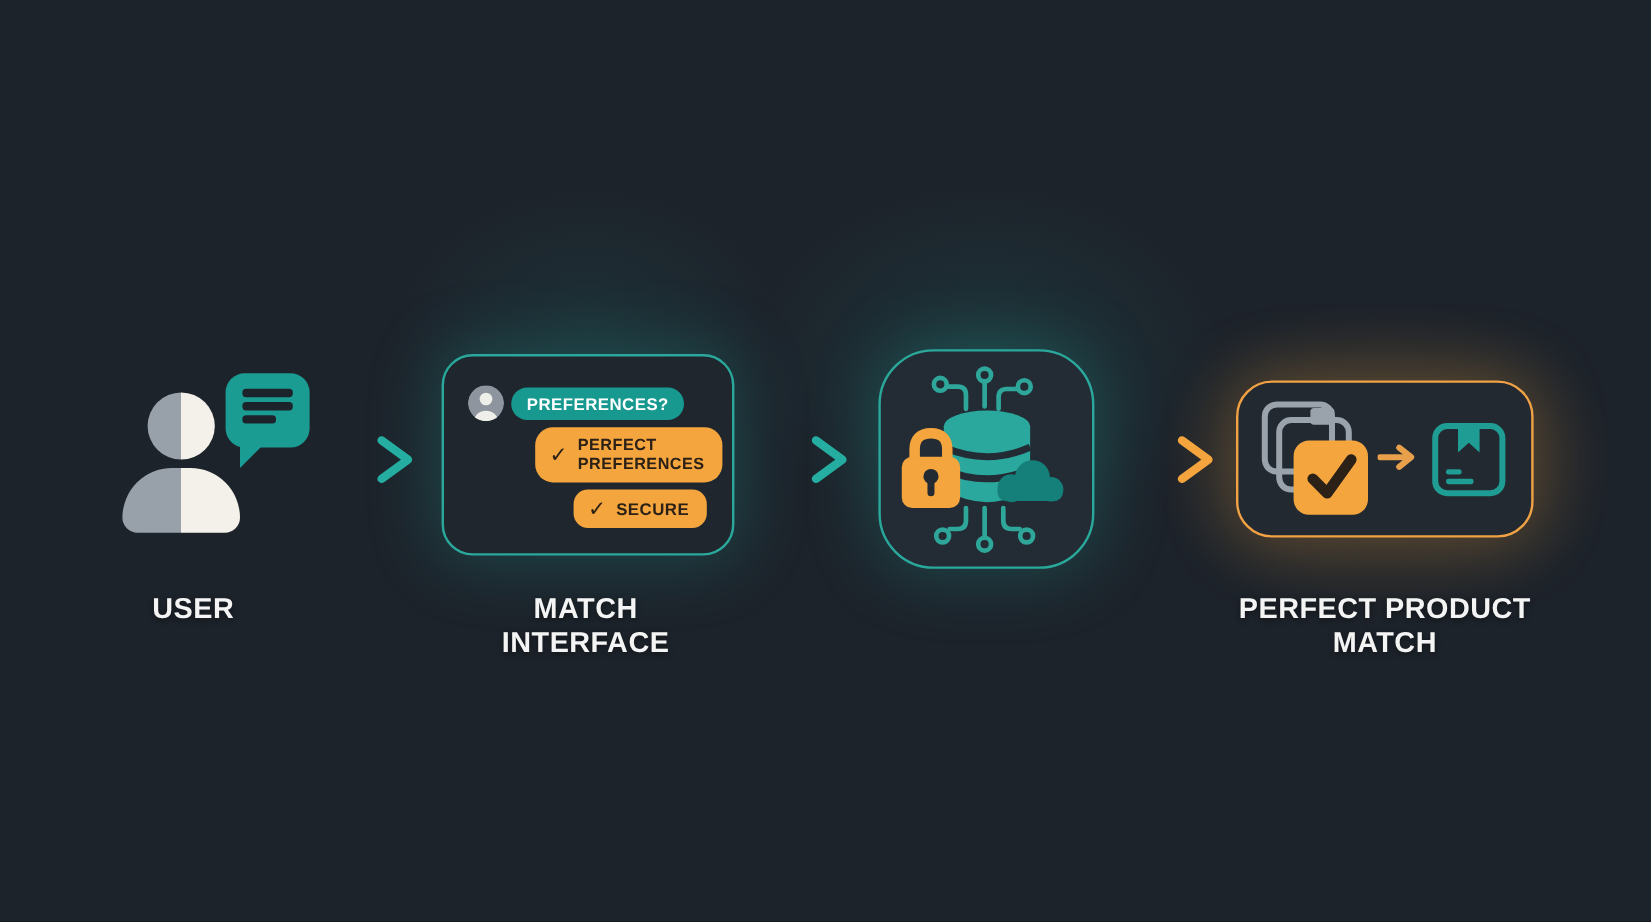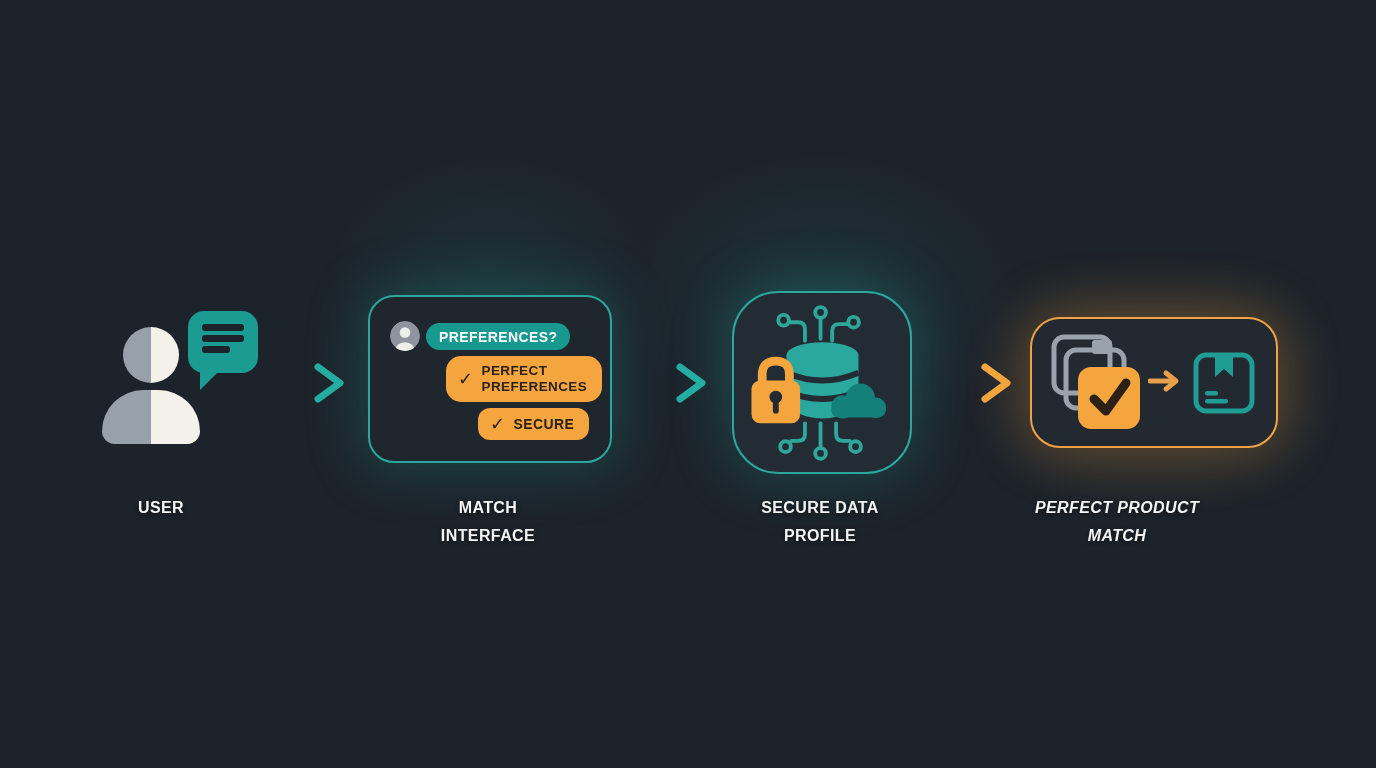--- a/index.html
+++ b/index.html
@@ -94,21 +94,21 @@
     left: 108px; top: 111px; height: 32px; padding: 0 15px 0 12px;
     border-radius: 12px; font-size: 14px;
   }
   .preline { white-space: pre-line; }
 
   
   .step-label {
     top: 494px; width: 320px;
     transform: translateX(-50%);
     text-align: center;
-    color: #F3F4F3; font-size: 16px; font-weight: 700;
+    color: #F3F4F3; font-size: 24px; font-weight: 700;
     letter-spacing: 0.4px; line-height: 28px;
     text-shadow: 0 2px 5px rgba(0,0,0,0.45);
   }
 </style>
 </head>
 <body>
 
 <div class="canvas">
 
   <div class="abs u-head"></div>
@@ -237,18 +237,16 @@
       <rect x="4" y="4" width="56" height="56" rx="10" stroke="#1F9C93" stroke-width="5" fill="none"></rect>
       <path d="M23,6 h18 v20 l-9,-8 l-9,8 z" fill="#1F9C93"></path>
       <rect x="13" y="40" width="13" height="4.5" rx="2" fill="#1F9C93"></rect>
       <rect x="13" y="48" width="23" height="4.5" rx="2" fill="#1F9C93"></rect>
     </svg>
   </div>
 
   <div class="abs step-label preline" style="left:161px;">USER</div>
   <div class="abs step-label preline" style="left:488px;">MATCH
 INTERFACE</div>
-  <div class="abs step-label preline" style="left:820px;">SECURE DATA
-PROFILE</div>
-  <div class="abs step-label preline" style="left:1117px;font-style:italic;">PERFECT PRODUCT
+  <div class="abs step-label preline" style="left:1154px;">PERFECT PRODUCT
 MATCH</div>
 
 </div>
 
 </body></html>

